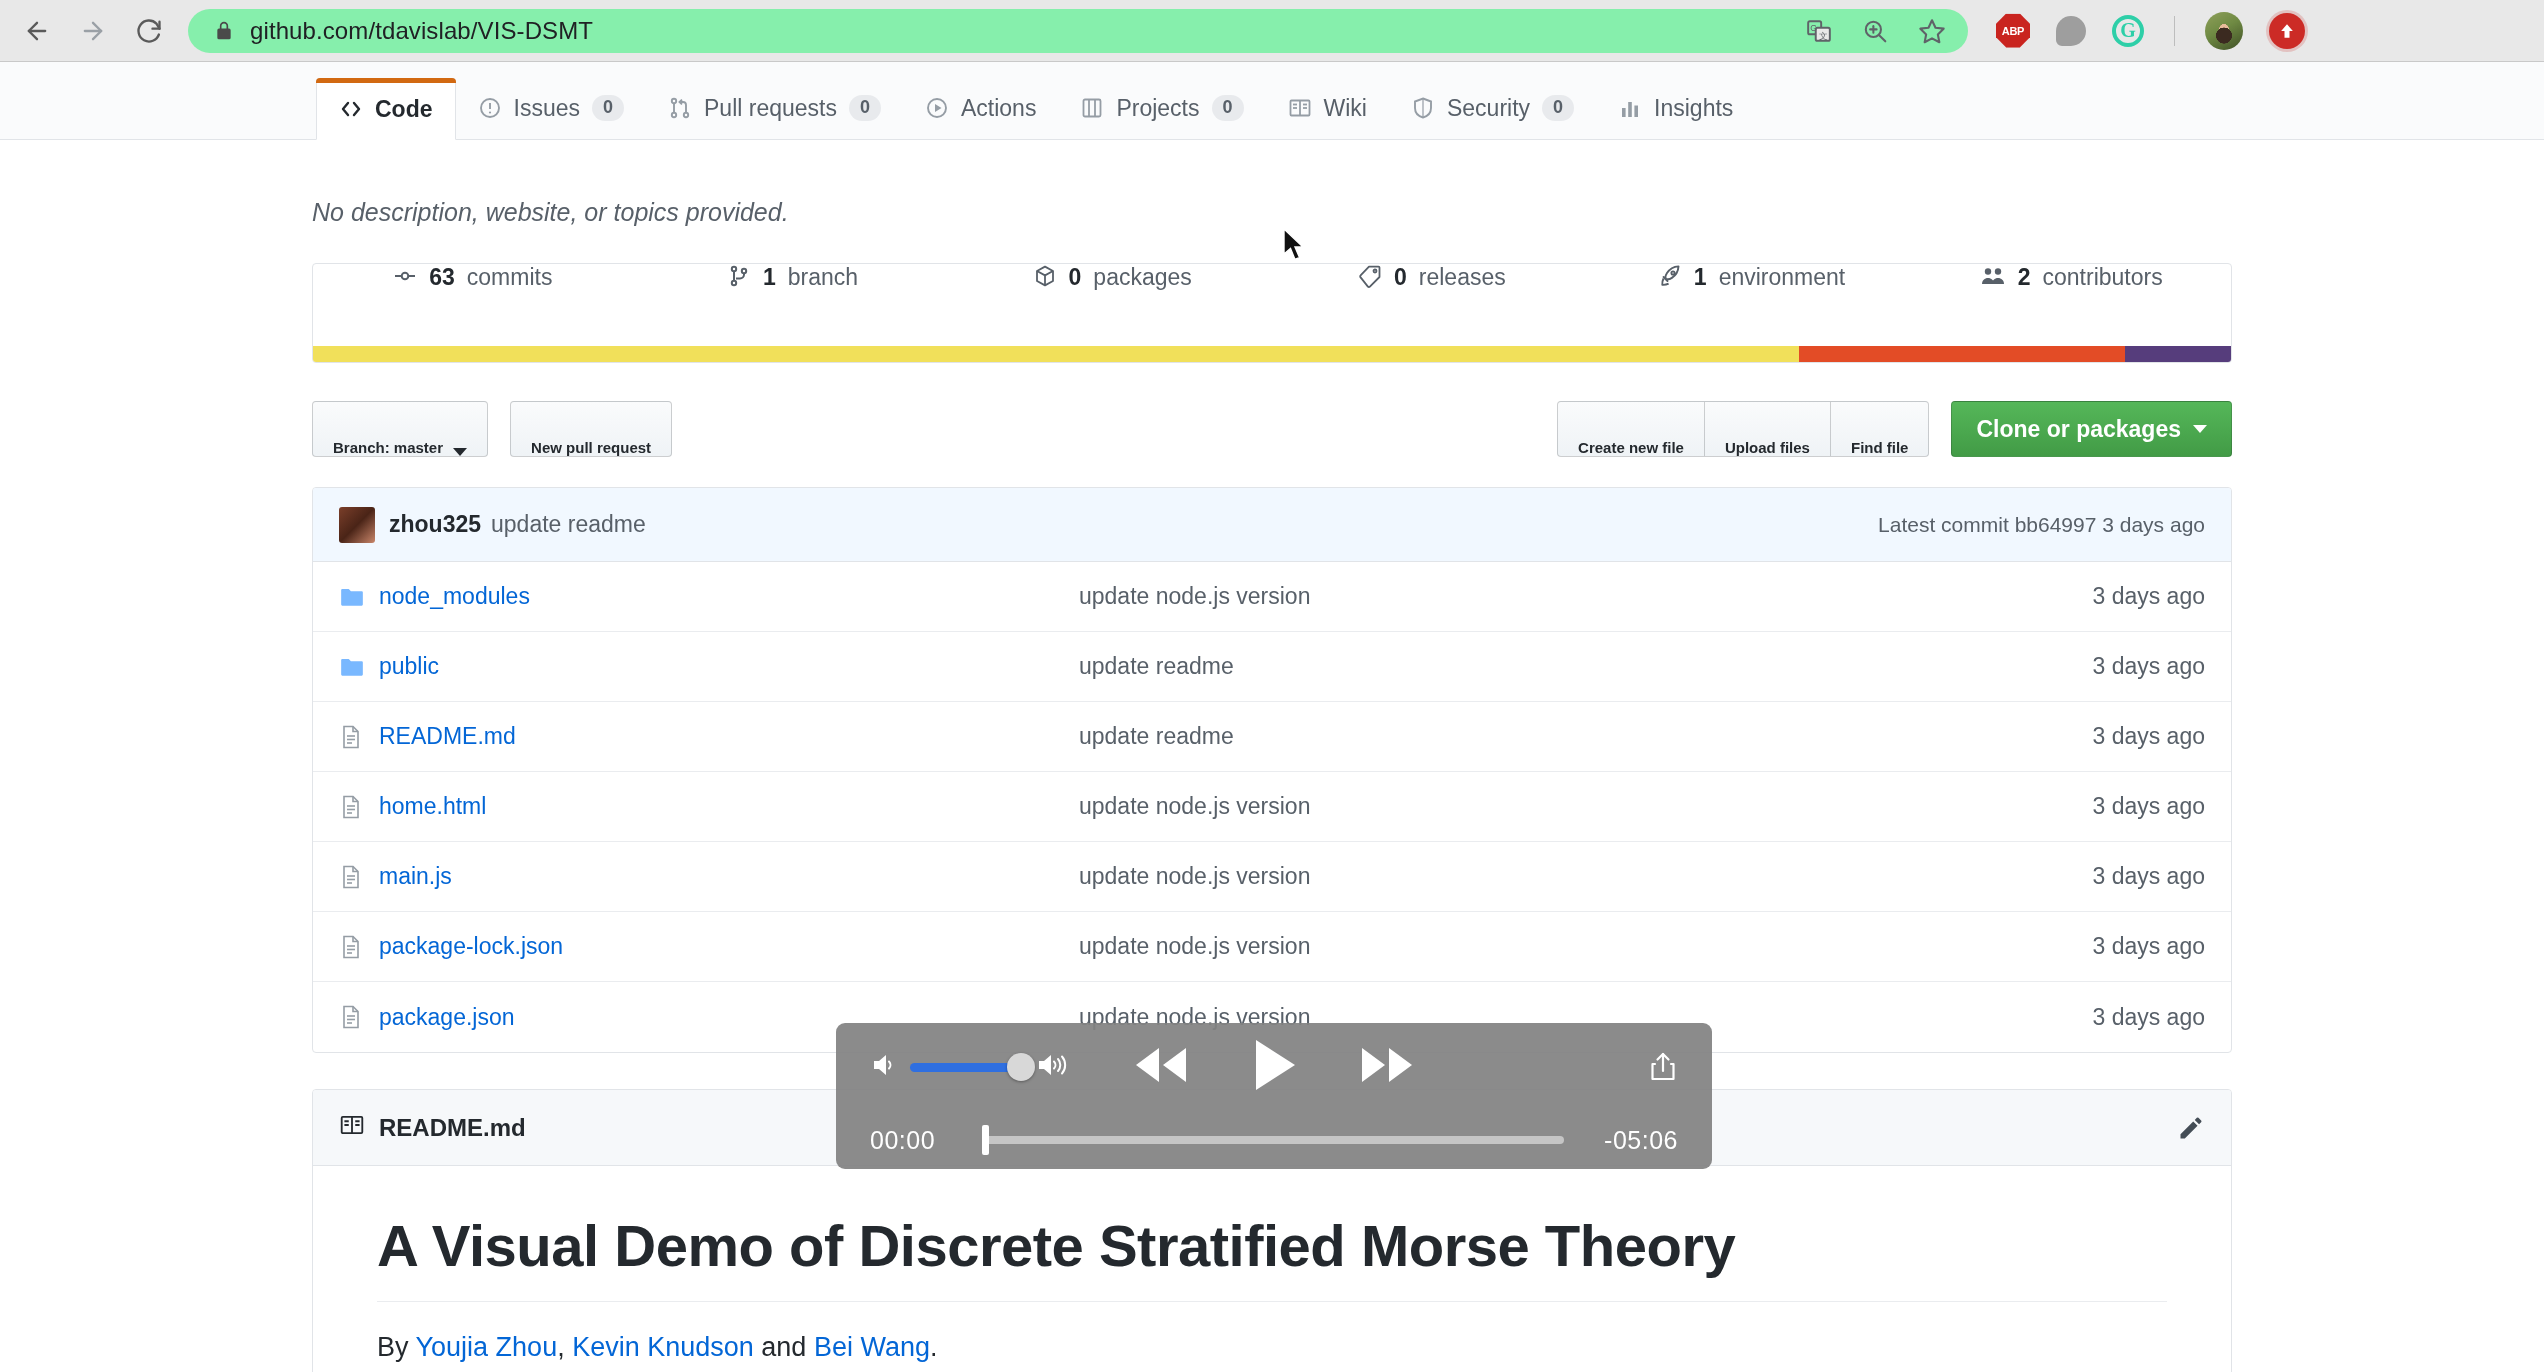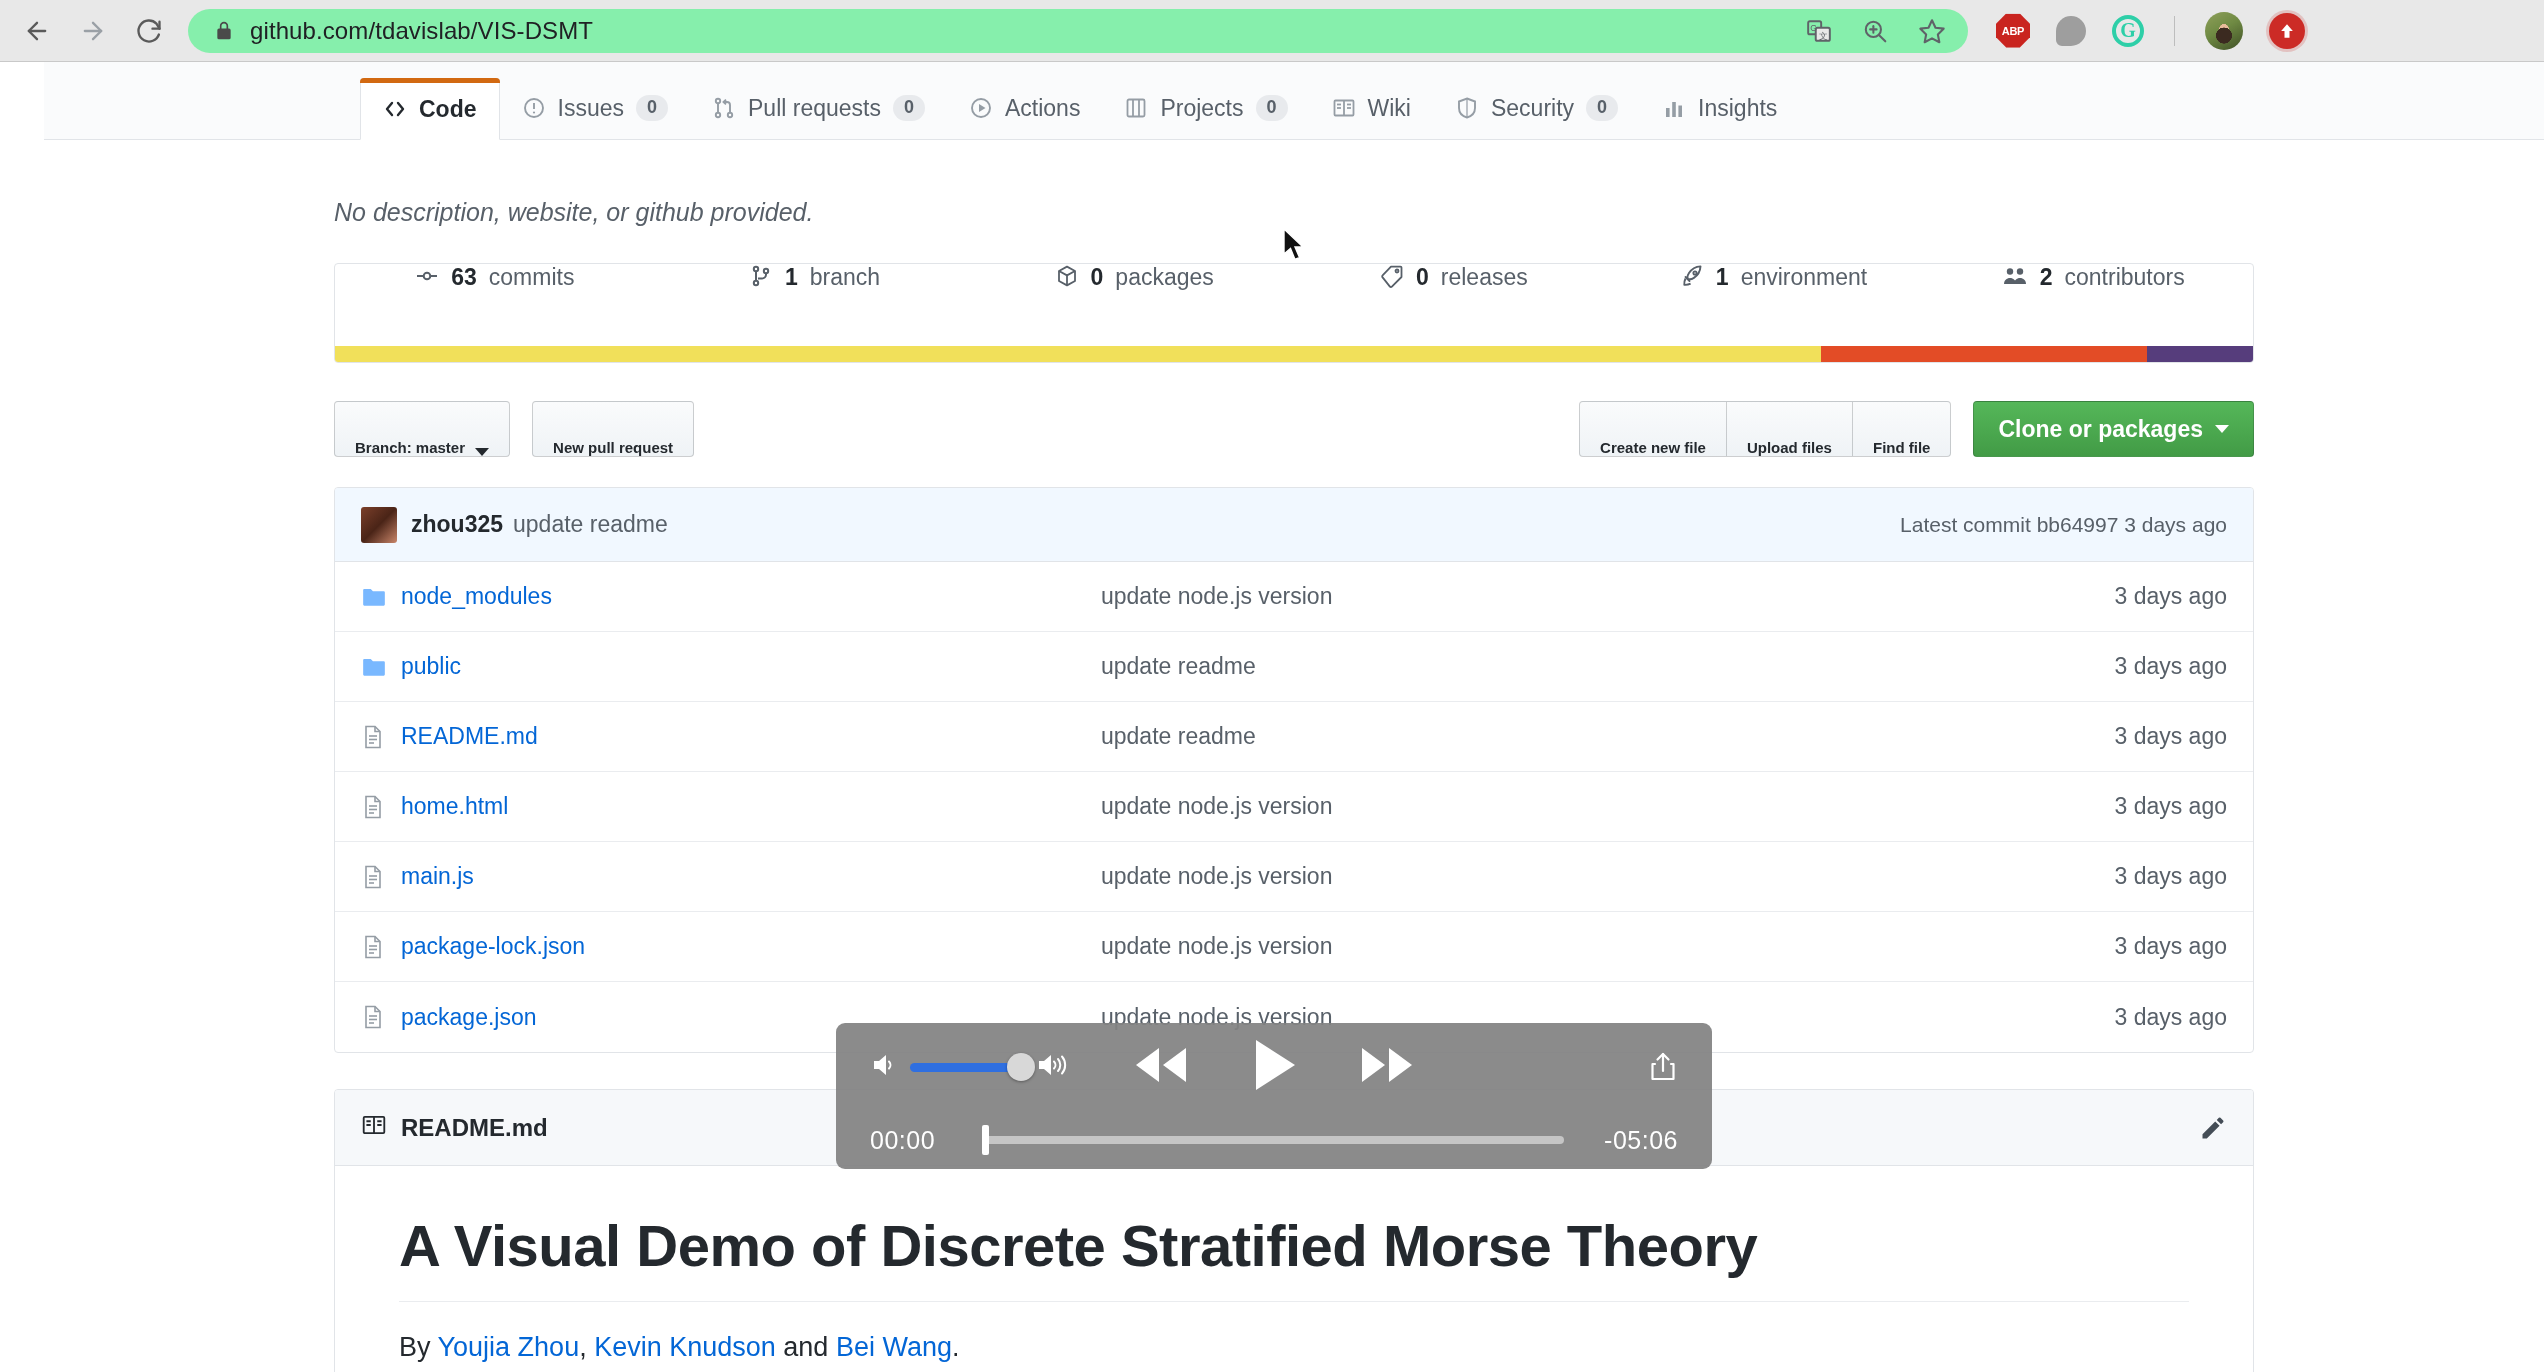--- a/index.html
+++ b/index.html
@@ -72,21 +72,21 @@
       radial-gradient(circle at 50% 44%, #e8bb9a 0 16%, rgba(232,187,154,0) 17%),
       linear-gradient(150deg,#8fa05a 0%, #6f8a43 45%, #3f4f26 100%);
   }
   .ext-red-round {
     width: 36px; height: 36px; border-radius: 50%; background:#cc2b26;
     display:flex; align-items:center; justify-content:center;
     box-shadow: 0 0 0 3px rgba(204,43,38,0.2);
   }
 
   
-  .gh-page { position: absolute; top: 62px; left: 0; width: 2544px; height: 1310px; background: #fff; padding-left: 44px; }
+  .gh-page { position: absolute; top: 62px; left: 0; width: 2544px; height: 1310px; background: #fff; }
 
   .gh-navbar {
     height: 78px; width: 100%;
     background: #fafbfc;
     border-bottom: 1px solid #e1e4e8;
     display: flex; align-items: flex-end;
     padding-left: 316px;
   }
   .gh-tab {
     display: flex; align-items: center; gap: 12px;
@@ -410,21 +410,21 @@
             <rect x="10.2" y="6" width="3.6" height="15"></rect>
             <rect x="16.4" y="9.5" width="3.6" height="11.5"></rect>
           </svg>
       </span>
       <span class="t-label">Insights</span>
     </div>
   </div>
 
   <div class="gh-container">
 
-    <div class="repo-desc">No description, website, or github provided.</div>
+    <div class="repo-desc">No description, website, or topics provided.</div>
 
     <div class="stats-box">
       <div class="stats-row">
 
         <div class="stat">
           <span class="ico">
             <svg width="24" height="24" viewBox="0 0 24 24" fill="none" stroke="currentColor" stroke-width="2">
                 <circle cx="12" cy="12" r="3.3"></circle>
                 <line x1="2" y1="12" x2="8.7" y2="12"></line>
                 <line x1="15.3" y1="12" x2="22" y2="12"></line>

